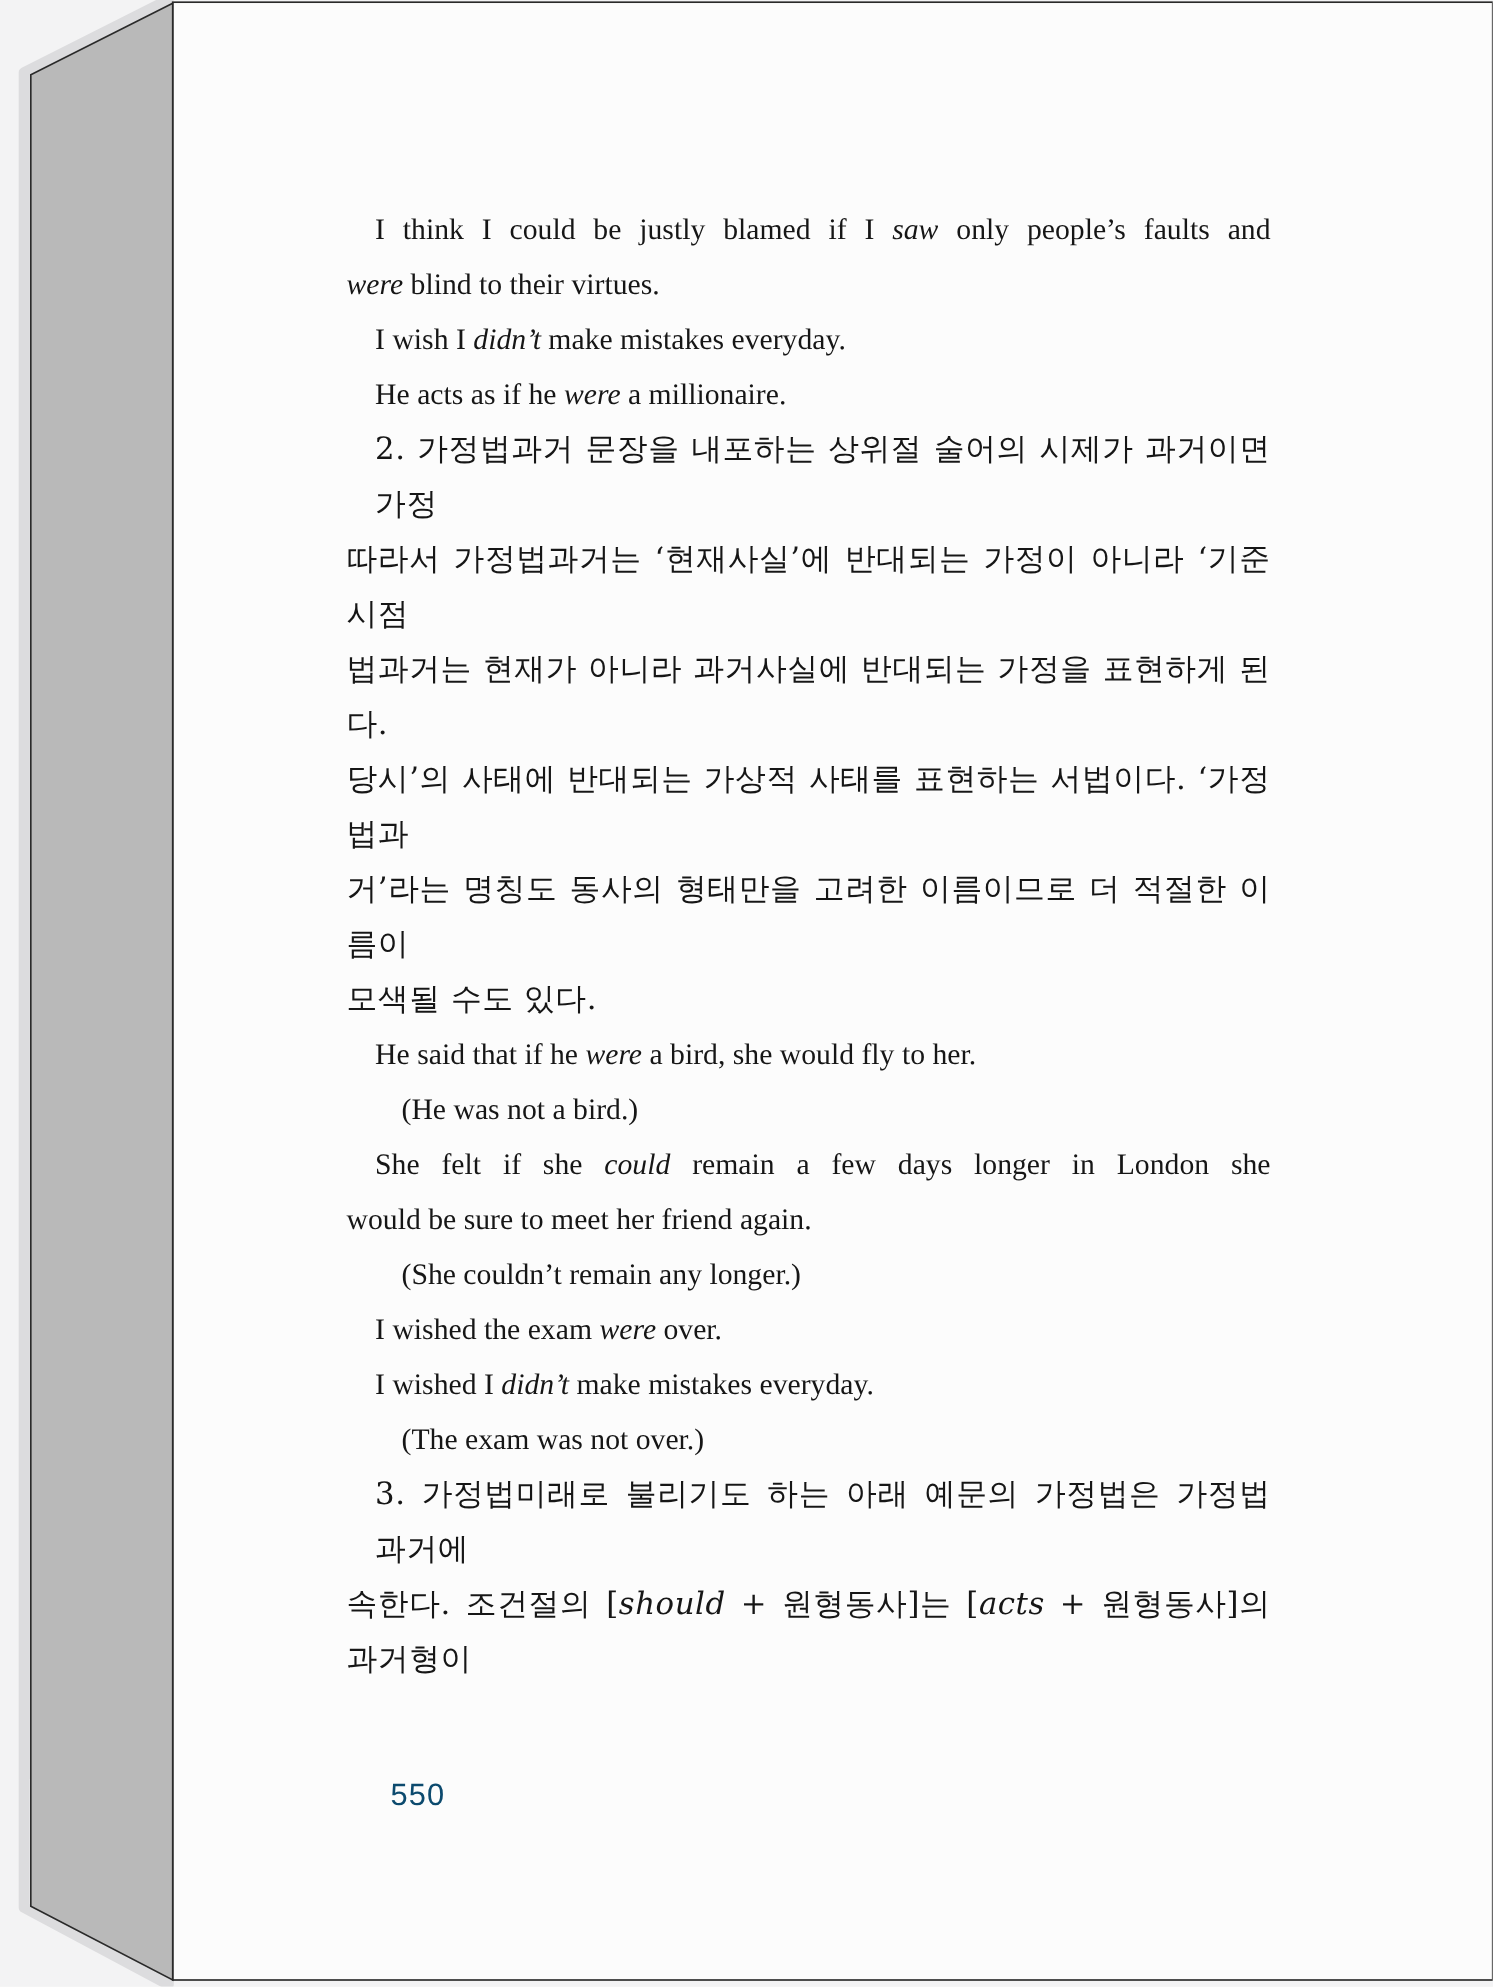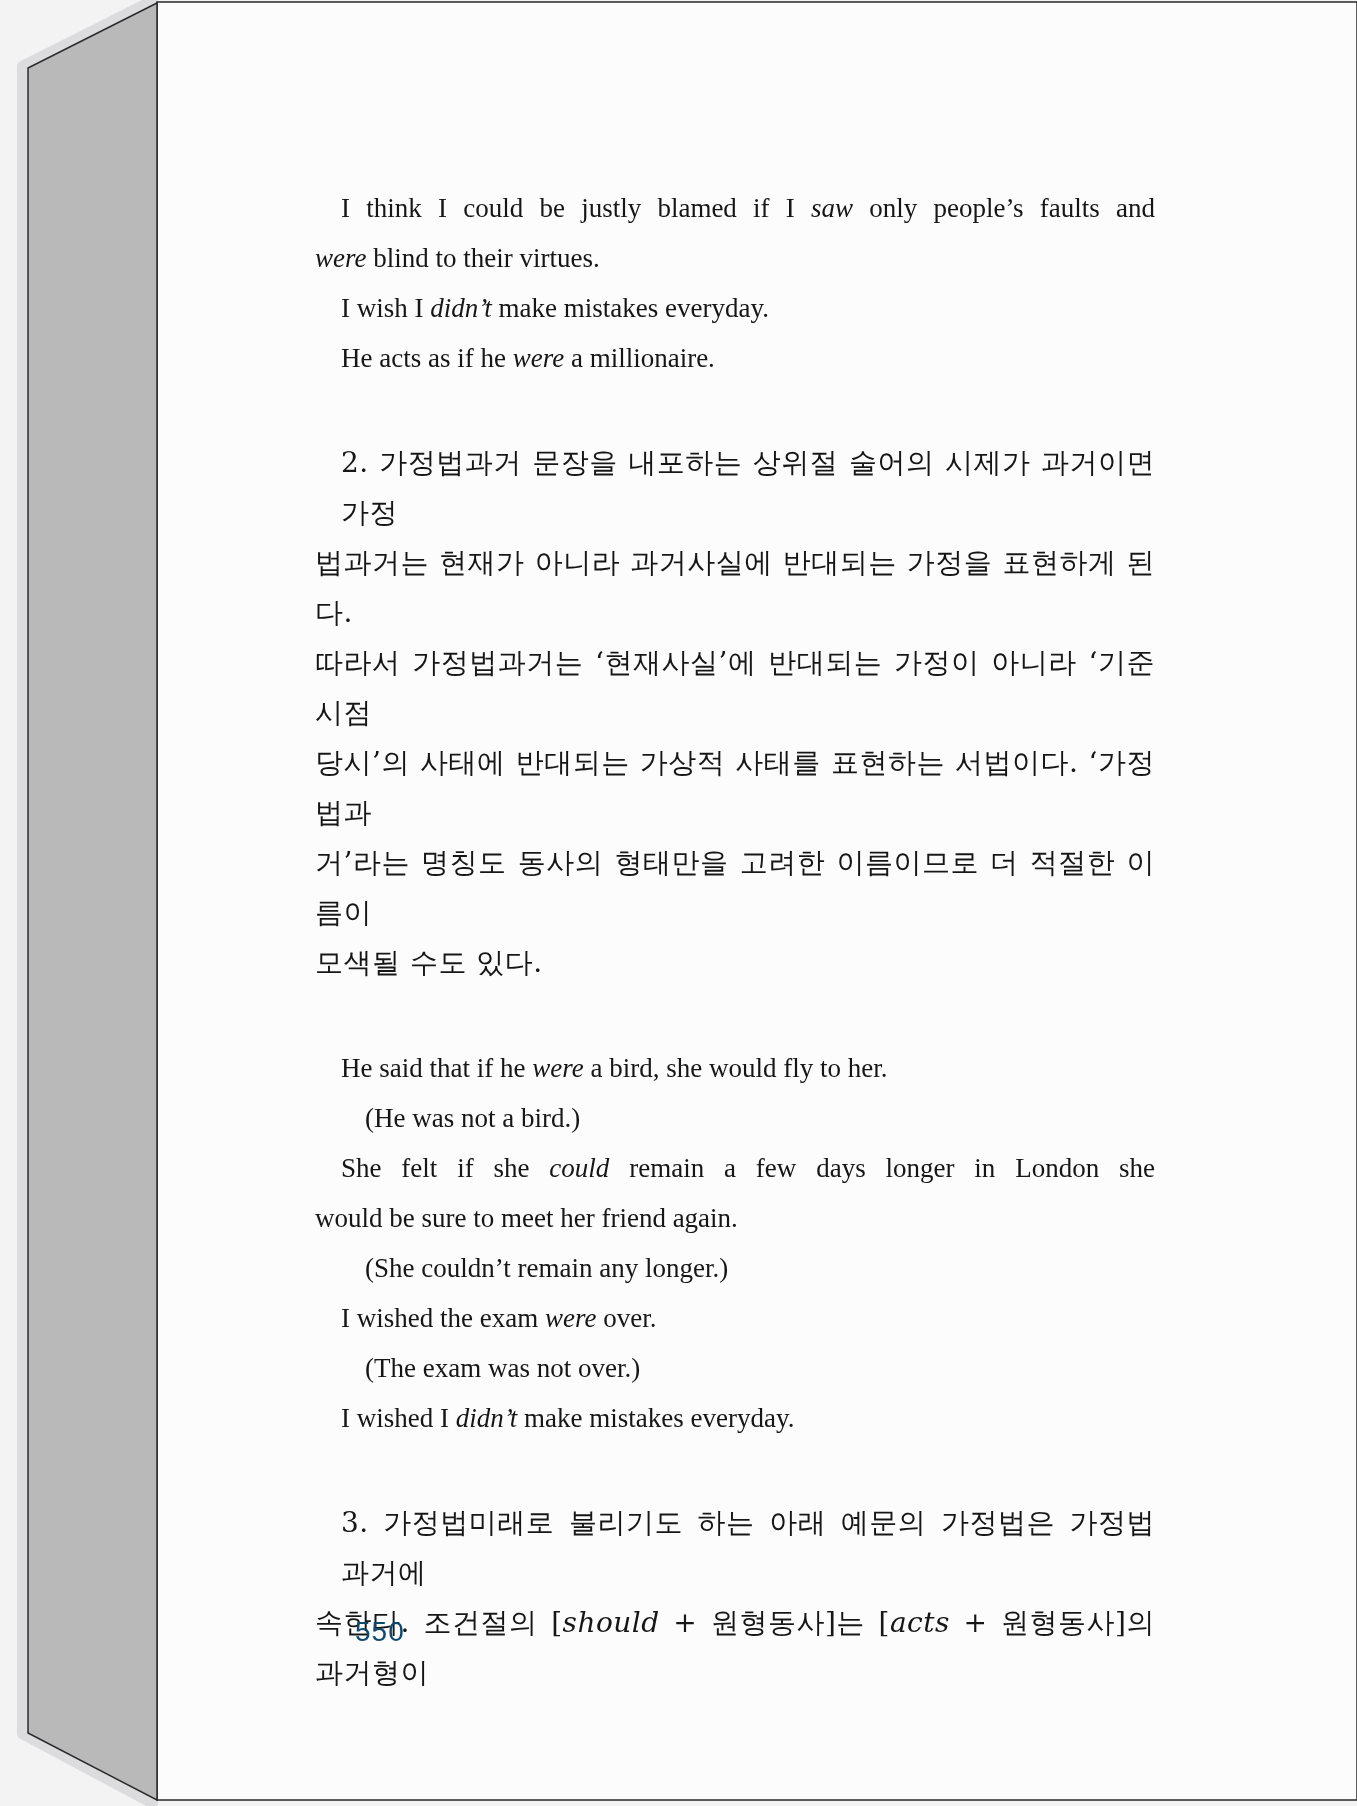--- a/index.html
+++ b/index.html
@@ -24,21 +24,21 @@
   }
   .page-content {
     position: absolute;
     z-index: 1;
     left: 315px;
     top: 183px;
     width: 840px;
     color: #161616;
   }
   .block { margin: 0; }
-  .block + .block { margin-top: 55px; }
+  .block + .block { }
   .line {
     line-height: 50px;
     white-space: normal;
   }
   .block.en .line {
     font-size: 27px;
     font-family: "Liberation Serif", "DejaVu Serif", serif;
   }
   .block.ko .line {
     font-size: 28px;
@@ -83,35 +83,35 @@
 
   <div class="page-content">
     <div class="block en">
         <div class="line indent1 justify"><span>I think I could be justly blamed if I </span><em>saw</em><span> only people’s faults and</span></div>
         <div class="line indent0"><em>were</em><span> blind to their virtues.</span></div>
         <div class="line indent1"><span>I wish I </span><em>didn’t</em><span> make mistakes everyday.</span></div>
         <div class="line indent1"><span>He acts as if he </span><em>were</em><span> a millionaire.</span></div>
       </div>
     <div class="block ko">
         <div class="line indent1 justify"><span>2. 가정법과거 문장을 내포하는 상위절 술어의 시제가 과거이면 가정</span></div>
+        <div class="line indent0 justify"><span>따라서 가정법과거는 ‘현재사실’에 반대되는 가정이 아니라 ‘기준시점</span></div>
         <div class="line indent0 justify"><span>법과거는 현재가 아니라 과거사실에 반대되는 가정을 표현하게 된다.</span></div>
-        <div class="line indent0 justify"><span>따라서 가정법과거는 ‘현재사실’에 반대되는 가정이 아니라 ‘기준시점</span></div>
         <div class="line indent0 justify"><span>당시’의 사태에 반대되는 가상적 사태를 표현하는 서법이다. ‘가정법과</span></div>
         <div class="line indent0 justify"><span>거’라는 명칭도 동사의 형태만을 고려한 이름이므로 더 적절한 이름이</span></div>
         <div class="line indent0"><span>모색될 수도 있다.</span></div>
       </div>
     <div class="block en">
         <div class="line indent1"><span>He said that if he </span><em>were</em><span> a bird, she would fly to her.</span></div>
         <div class="line indent2"><span>(He was not a bird.)</span></div>
         <div class="line indent1 justify"><span>She felt if she </span><em>could</em><span> remain a few days longer in London she</span></div>
         <div class="line indent0"><span>would be sure to meet her friend again.</span></div>
         <div class="line indent2"><span>(She couldn’t remain any longer.)</span></div>
         <div class="line indent1"><span>I wished the exam </span><em>were</em><span> over.</span></div>
+        <div class="line indent1"><span>I wished I </span><em>didn’t</em><span> make mistakes everyday.</span></div>
         <div class="line indent2"><span>(The exam was not over.)</span></div>
-        <div class="line indent1"><span>I wished I </span><em>didn’t</em><span> make mistakes everyday.</span></div>
       </div>
     <div class="block ko">
         <div class="line indent1 justify"><span>3. 가정법미래로 불리기도 하는 아래 예문의 가정법은 가정법 과거에</span></div>
         <div class="line indent0 justify"><span>속한다. 조건절의 [</span><em>should</em><span> + 원형동사]는 [</span><em>acts</em><span> + 원형동사]의 과거형이</span></div>
         <div class="line indent0 justify"></div>
       </div>
   </div>
 
   <div class="page-number">550</div>
 

